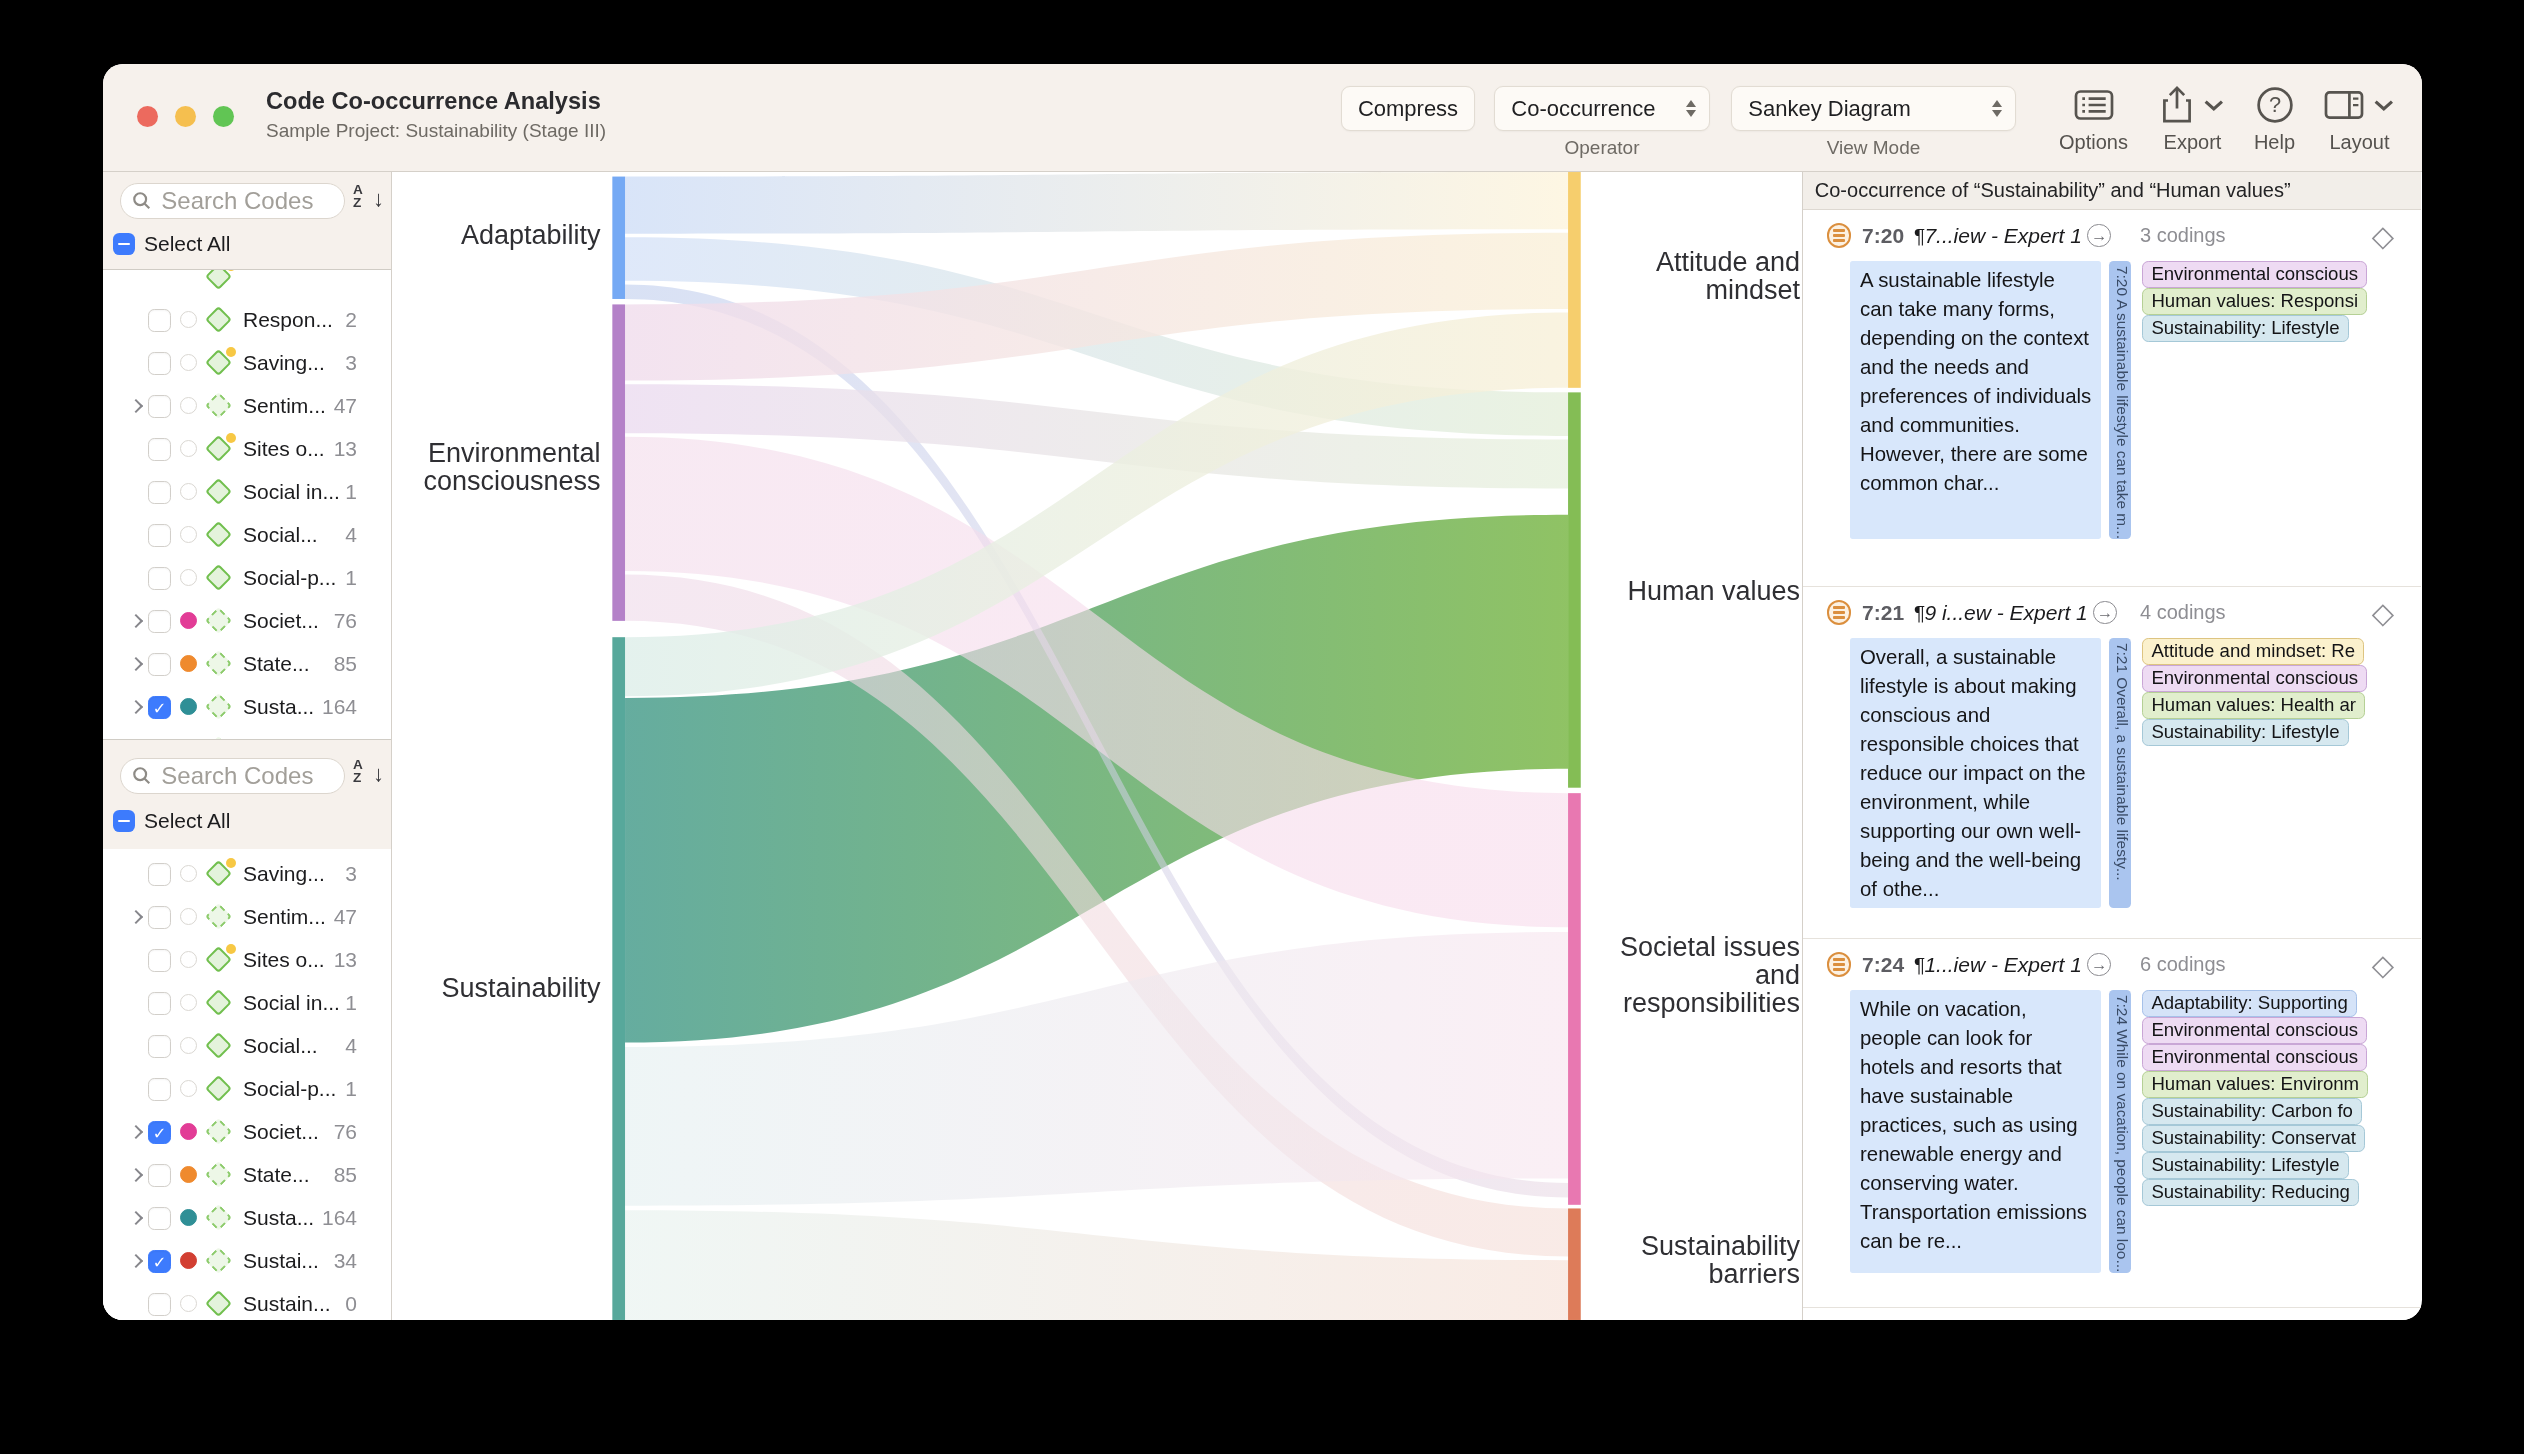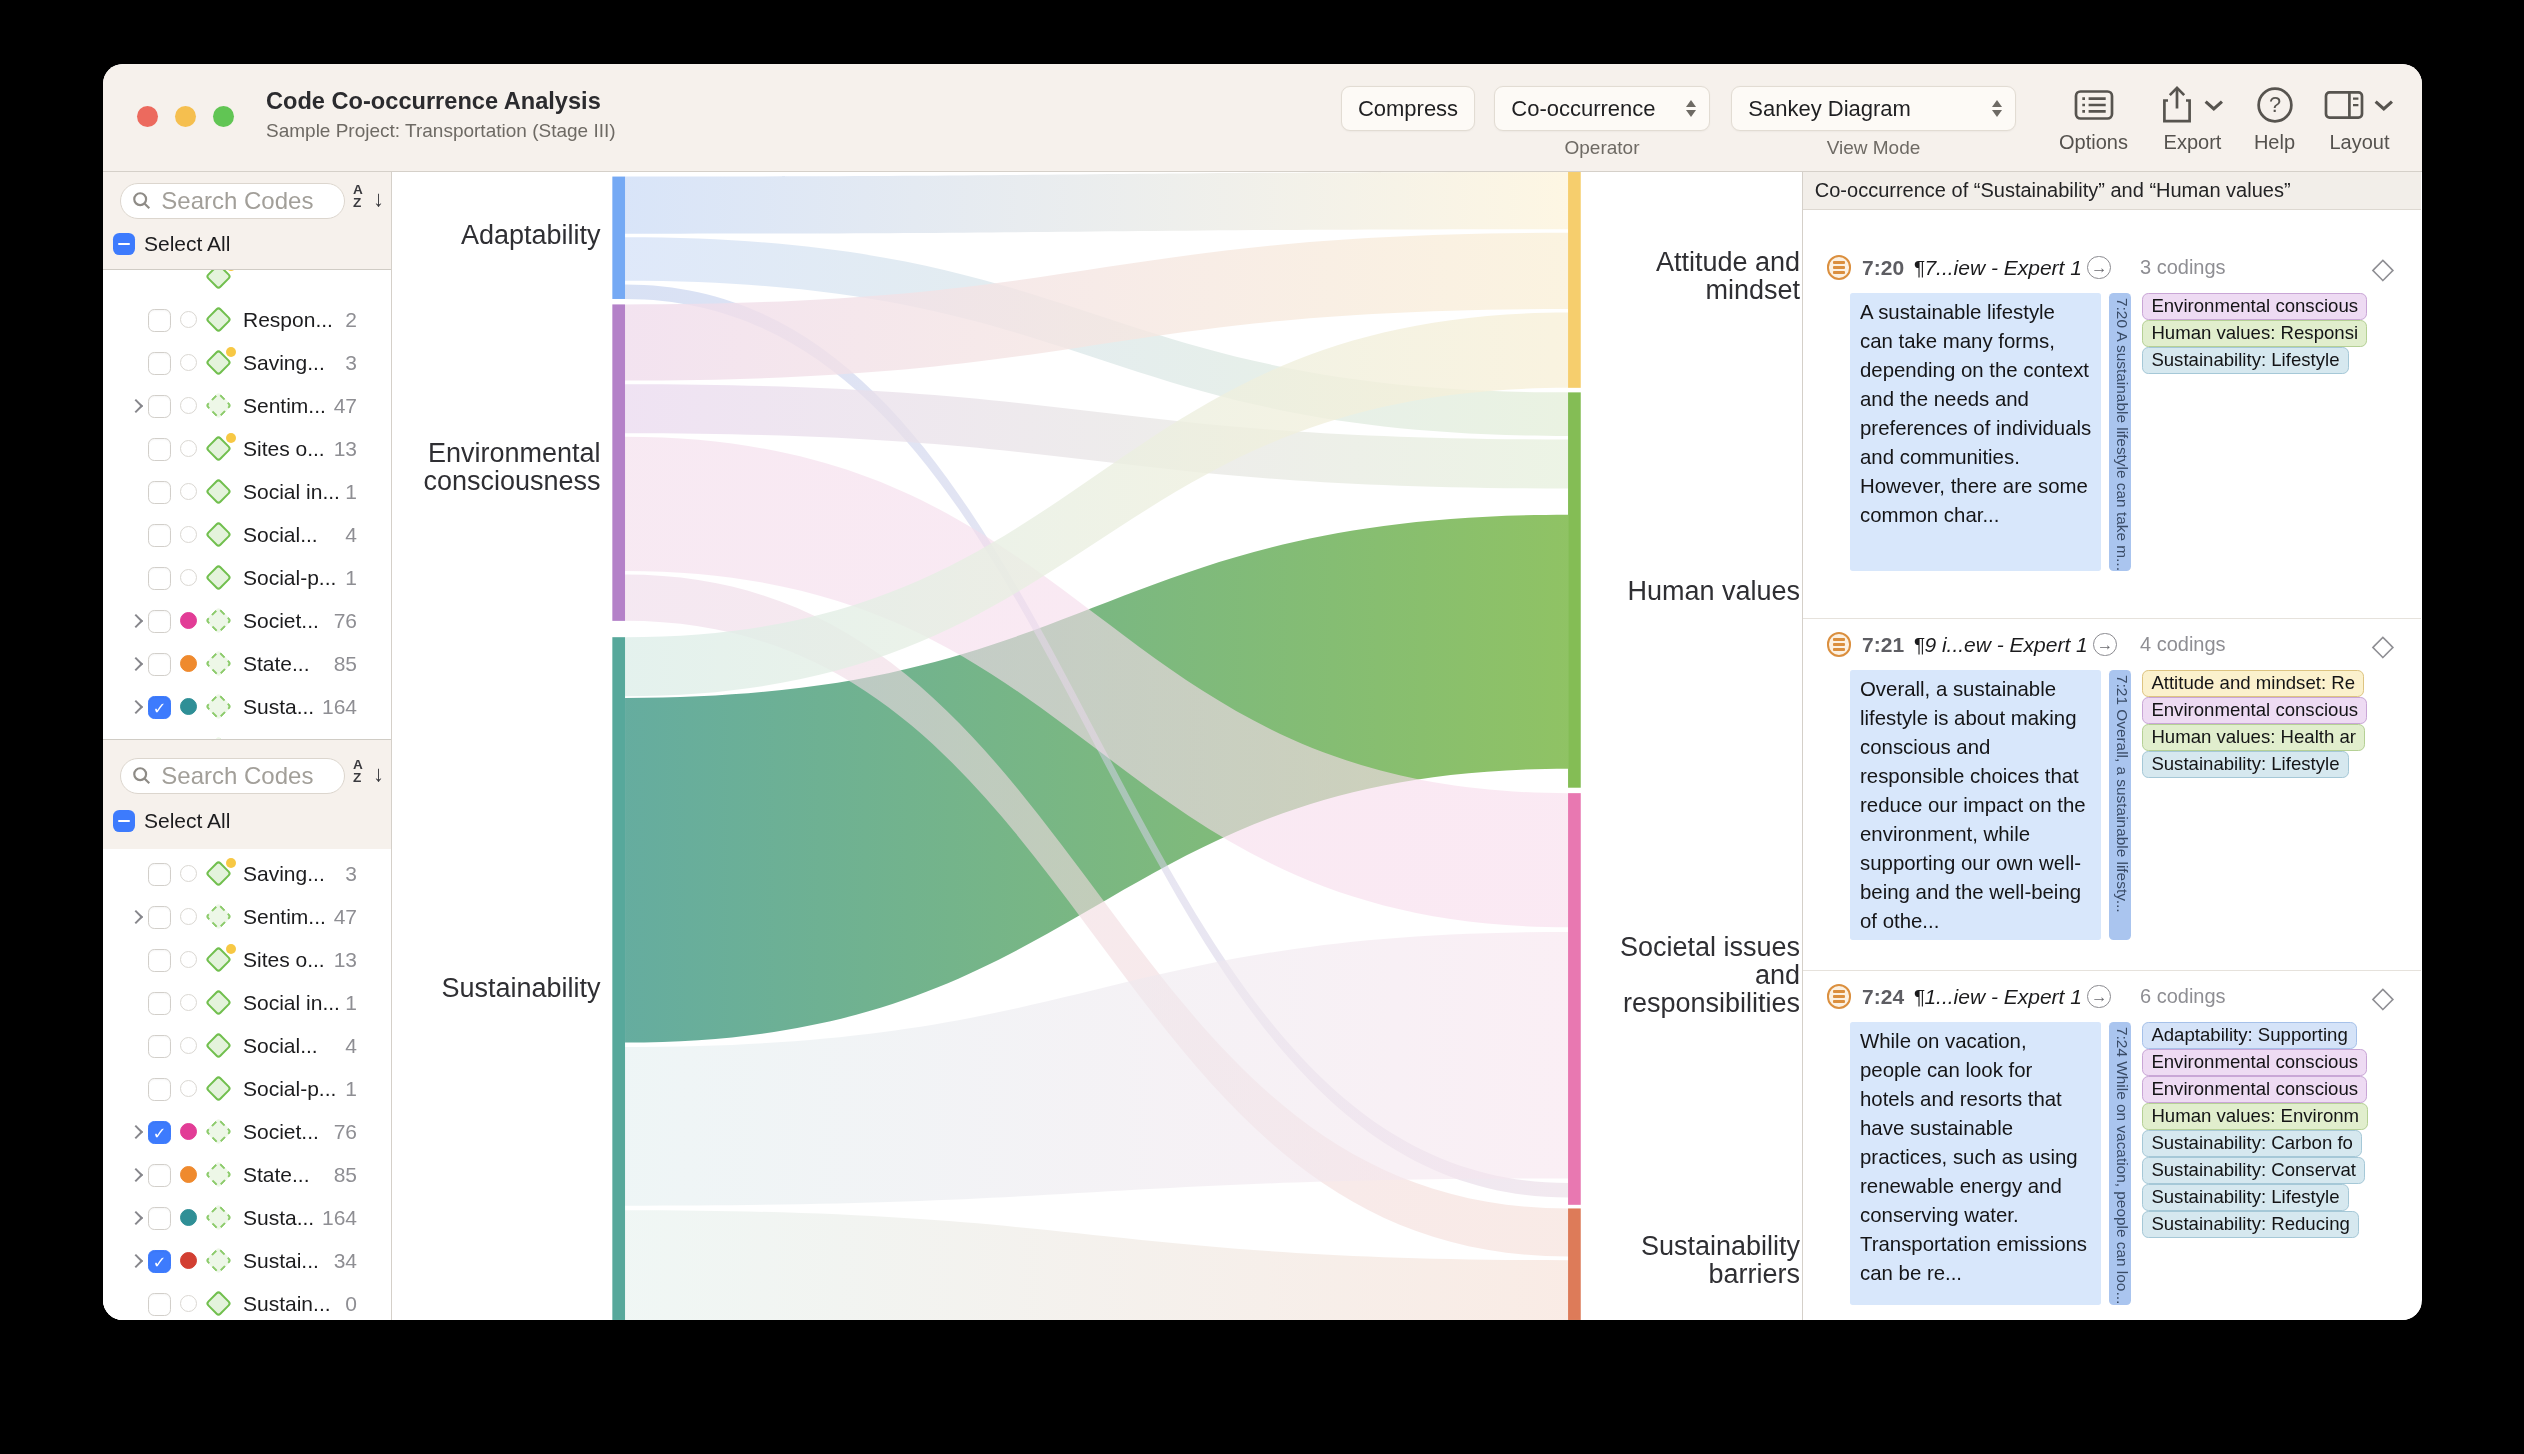--- a/index.html
+++ b/index.html
@@ -61,21 +61,21 @@
   
   .sankey{position:relative;width:1410px;height:100%;background:#fff;overflow:hidden;}
   .sankey svg{position:absolute;left:0;top:0;}
   .sk-label{position:absolute;font-size:27px;color:#2f2f33;line-height:28px;}
   .sk-left{text-align:right;width:195px;}
   .sk-right{text-align:right;width:209px;}
   
   .rpanel{position:relative;width:619px;height:100%;border-left:0.9px solid #d5d0c9;background:#fff;overflow:hidden;}
   .rp-head{position:absolute;left:0;top:0;width:100%;height:38px;background:#f2eee9;border-bottom:0.9px solid #ddd8d1;
            font-size:20px;color:#232325;display:flex;align-items:center;padding-left:11.8px;}
-  .cards{position:absolute;left:0;top:38px;width:100%;margin-top:32px;}
+  .cards{position:absolute;left:0;top:38px;width:100%;}
   .card{position:relative;width:100%;border-bottom:1.8px solid #e6e2dc;}
   .card:nth-of-type(1){height:377px;}
   .card:nth-of-type(2){height:352px;}
   .card:nth-of-type(3){height:369px;}
   .card-header{position:relative;height:51px;display:flex;align-items:center;padding-left:23.6px;}
   .doc-ic{width:24.5px;height:24.5px;border-radius:50%;border:2.3px solid #db8f3e;background:#fcf1e2;display:flex;flex-direction:column;justify-content:center;align-items:center;gap:2.7px;flex:0 0 auto;}
   .doc-ic i{display:block;width:12.7px;height:2.3px;background:#db8f3e;border-radius:0.9px;}
   .card-id{margin-left:11px;font-size:21px;font-weight:bold;color:#5d5d62;}
   .card-doc{margin-left:9px;font-size:21px;font-style:italic;color:#1b1b1d;white-space:nowrap;}
   .arrow-ic{margin-left:5.4px;width:23.6px;height:23.6px;border-radius:50%;border:1.4px solid #8a8a8f;color:#6a6a6f;
@@ -99,21 +99,21 @@
 <body>
 
 <div class="screen">
   <div class="window">
 
     <div class="titlebar">
       <span class="light l-red"></span>
       <span class="light l-yellow"></span>
       <span class="light l-green"></span>
       <div class="win-title">Code Co-occurrence Analysis</div>
-      <div class="win-subtitle">Sample Project: Transportation (Stage III)</div>
+      <div class="win-subtitle">Sample Project: Sustainability (Stage III)</div>
 
       <div class="tbtn" style="left:1238px;width:134px;">
         <span>Compress</span>
       </div>
 
       <div class="tbtn popup" style="left:1391px;width:216px;">
         <span>Co-occurrence</span>
         <span class="updown">
             <i class="up"></i>
             <i class="dn"></i>

